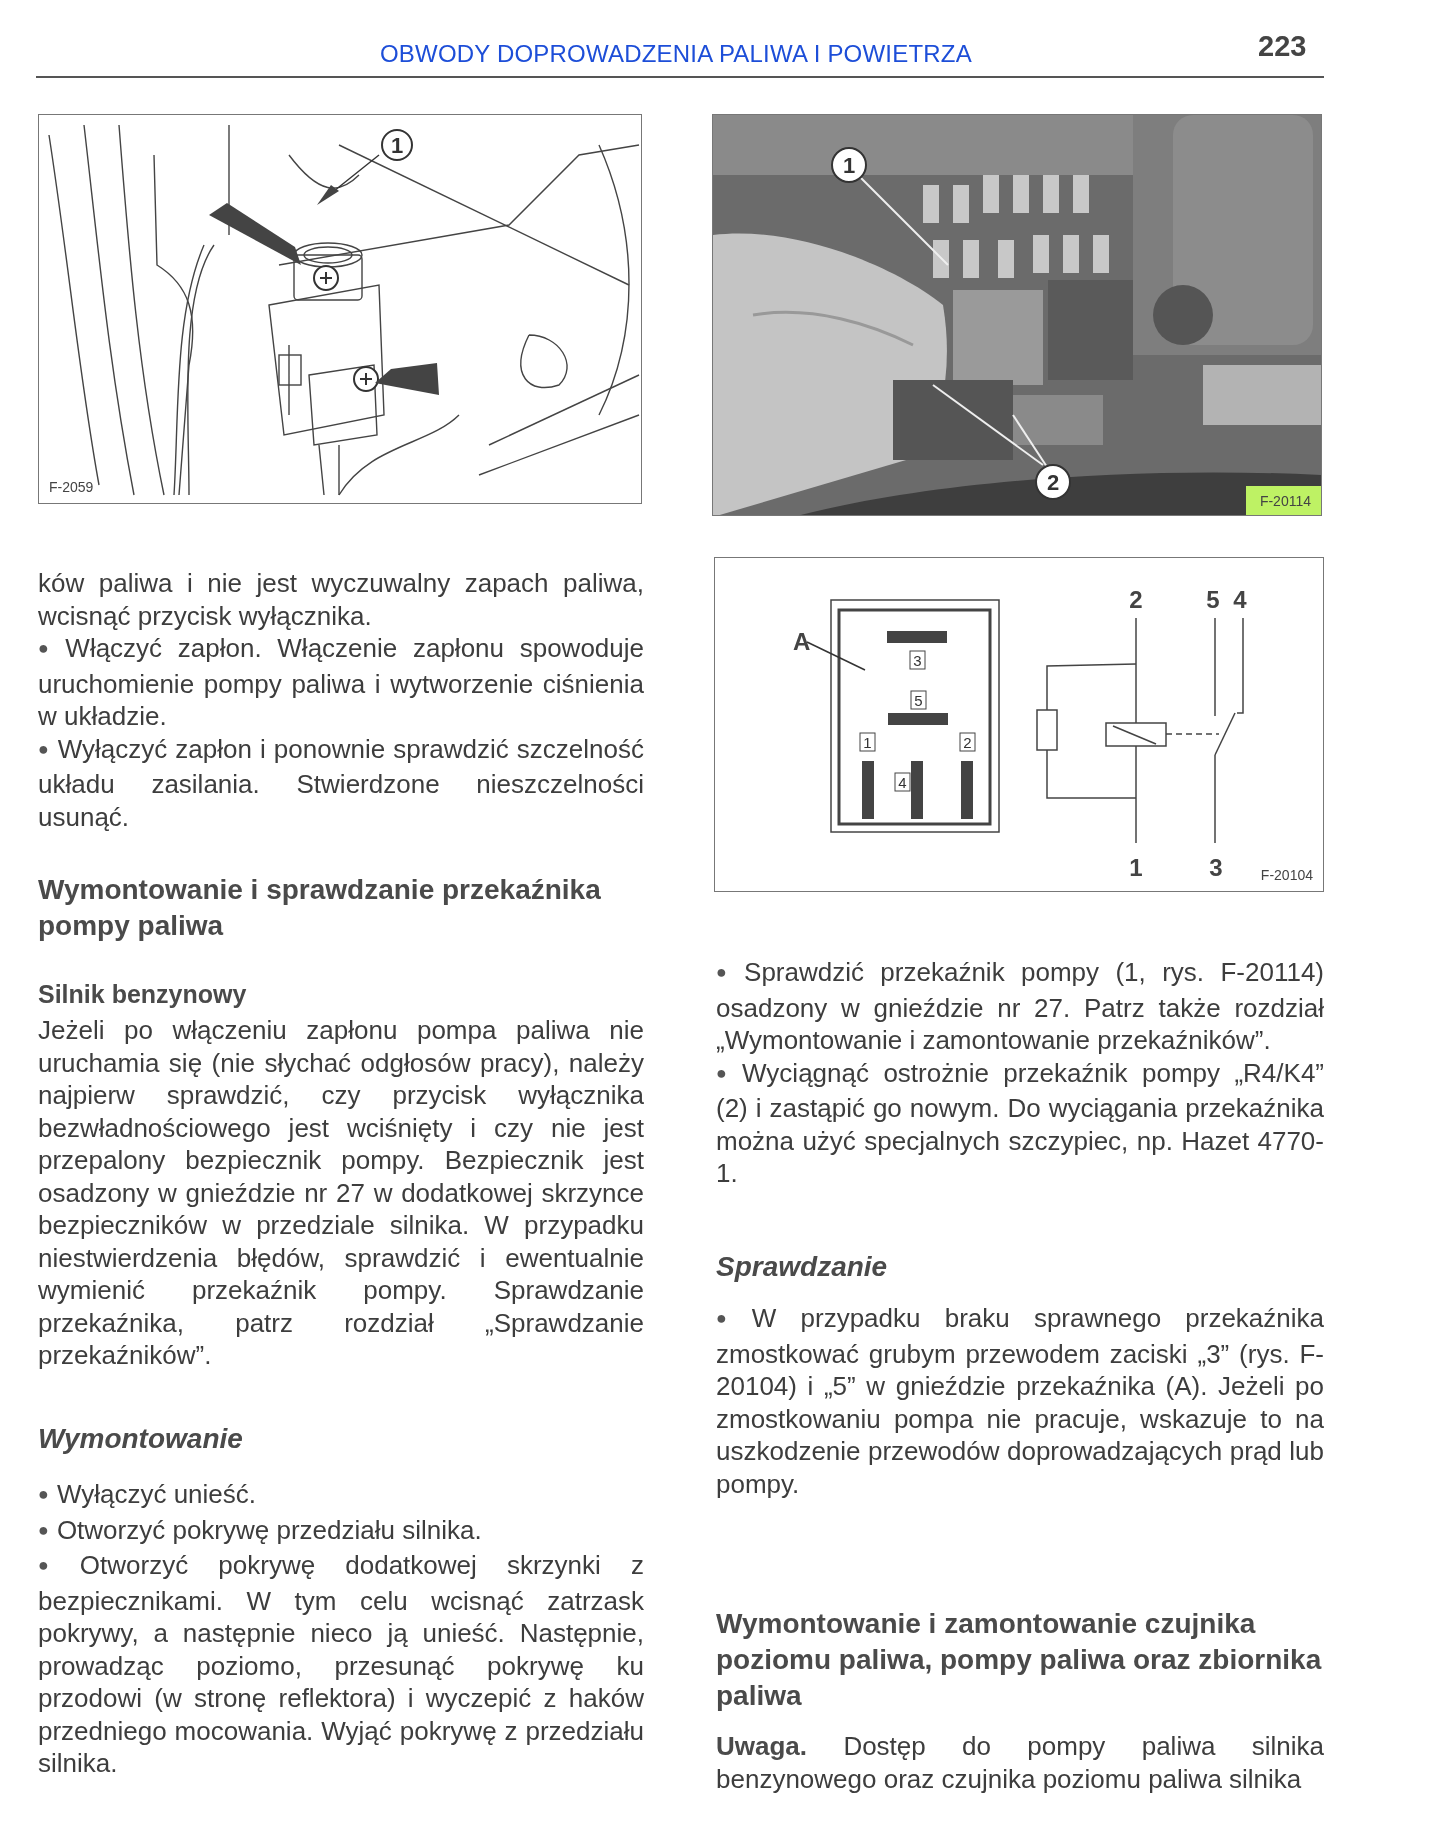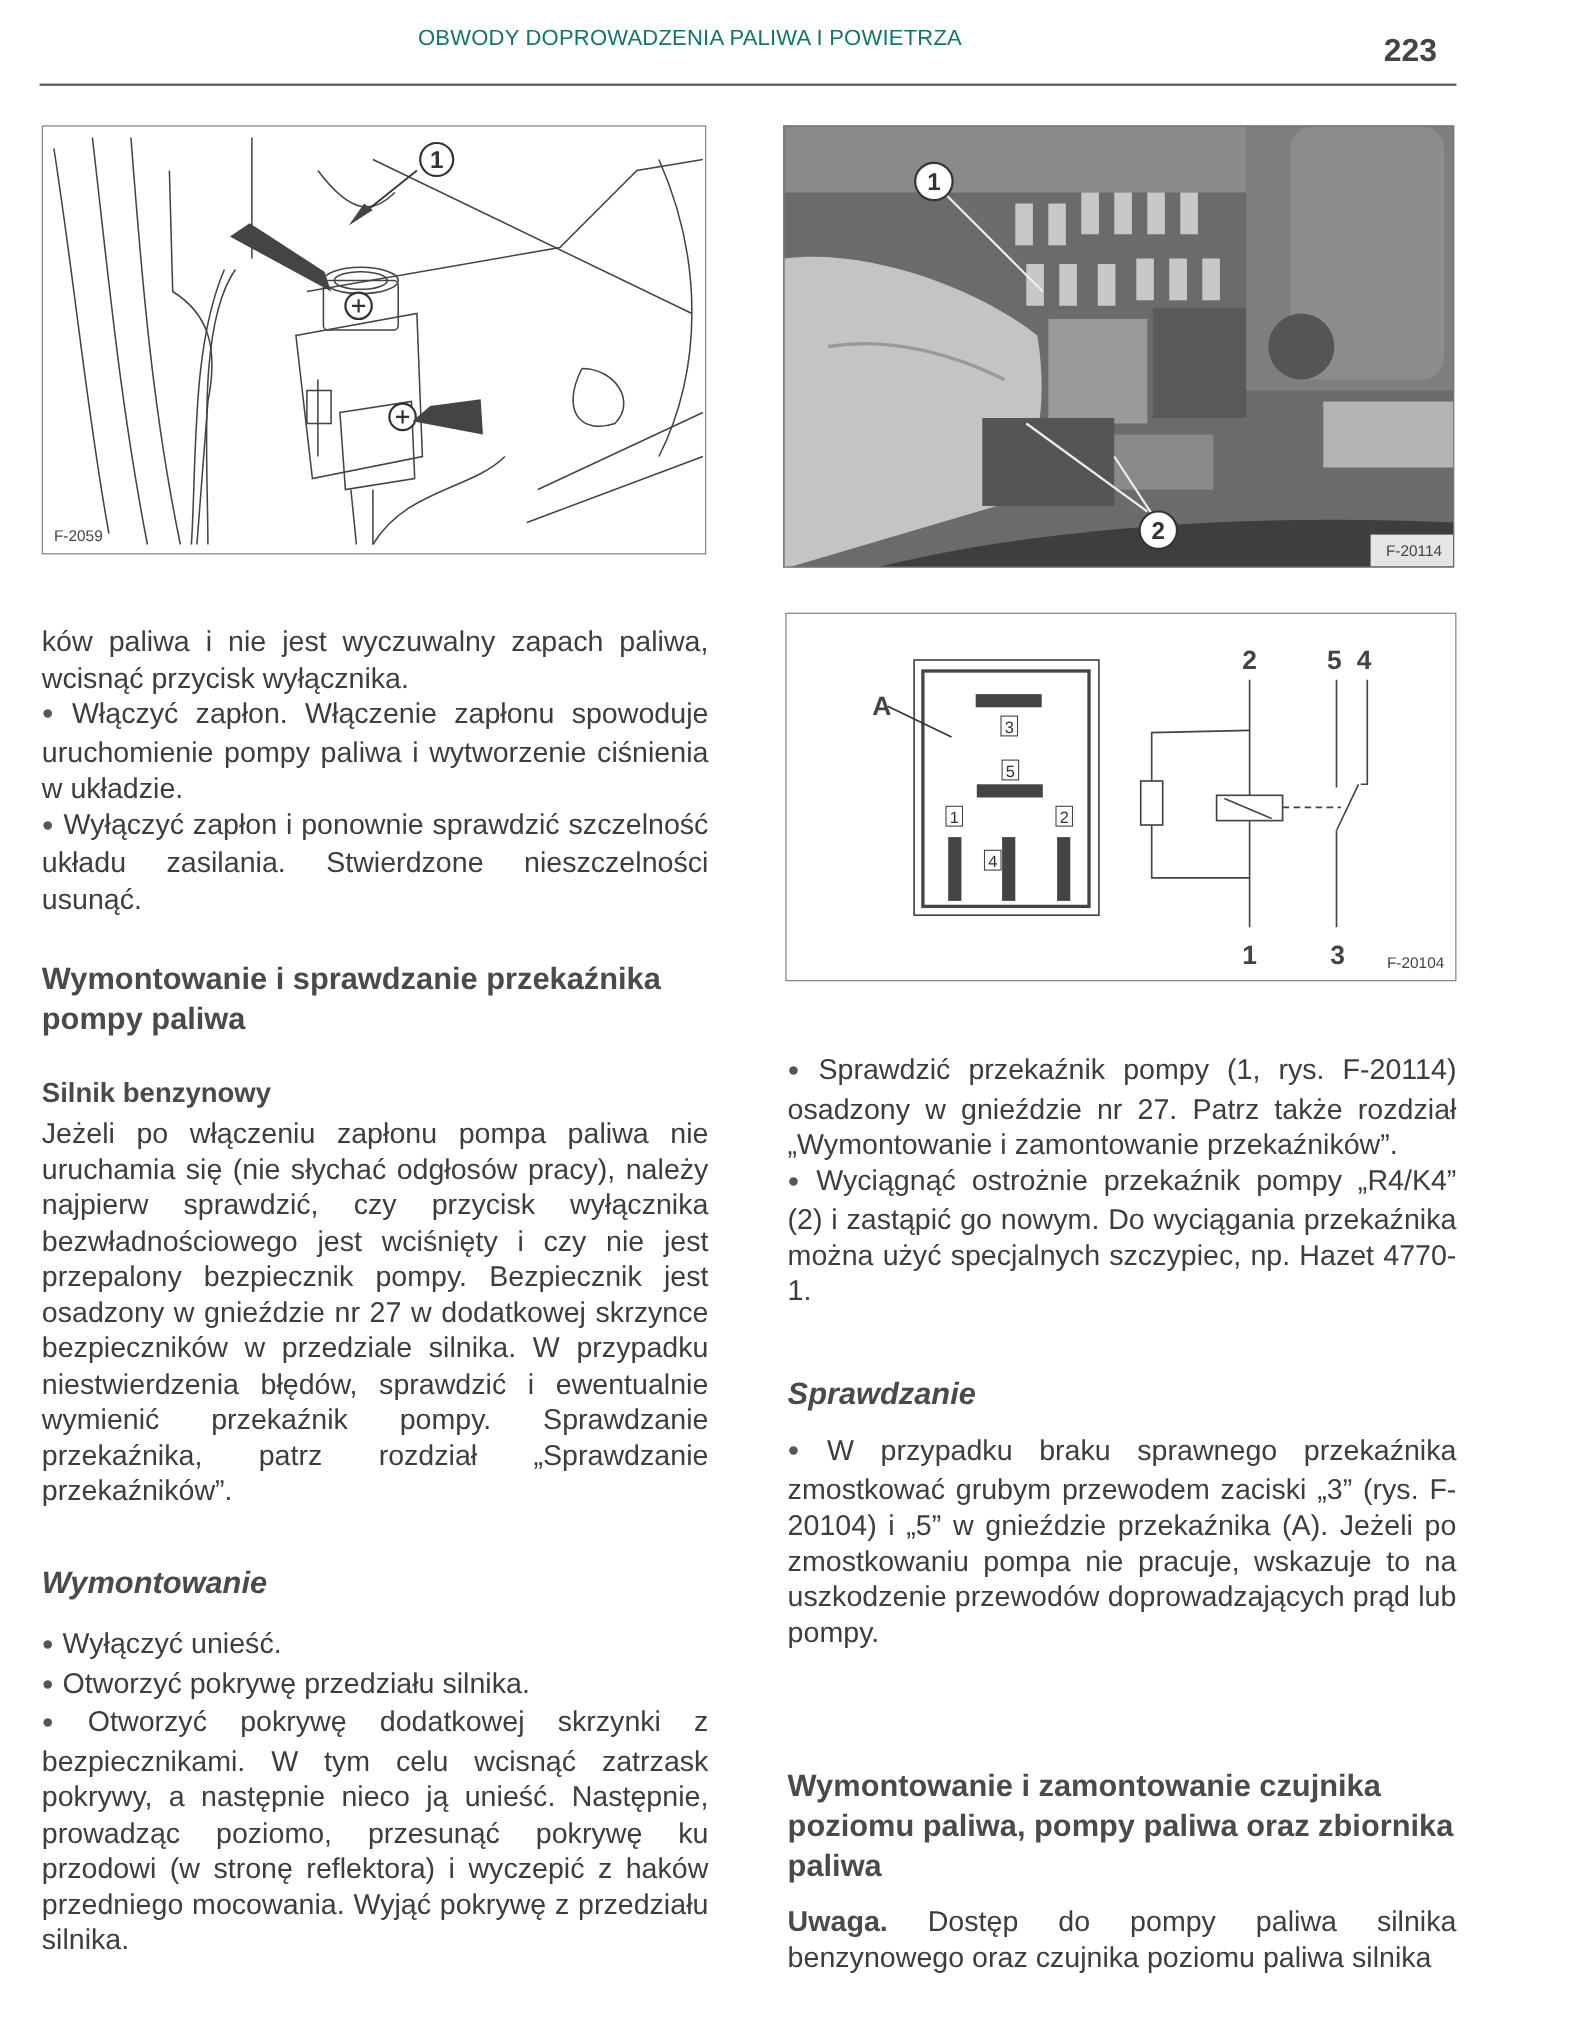--- a/index.html
+++ b/index.html
@@ -1,28 +1,28 @@
 <!DOCTYPE html>
 <html><head>
 <meta charset="utf-8">
 <style>
   html, body { margin:0; padding:0; background:#fff; }
   body { width:1442px; height:1840px; position:relative; overflow:hidden;
          font-family:"Liberation Sans", sans-serif; color:#3a3a3a; }
   .abs { position:absolute; }
-  .header-title { left:380px; top:24px; font-size:20px; color:#0f766e; letter-spacing:0.2px; }
+  .header-title { left:380px; top:40px; font-size:24px; color:#1d4ed8; letter-spacing:0.2px; }
   .page-num { left:1258px; top:30px; font-size:29px; font-weight:bold; color:#444; }
   .header-rule { left:36px; top:76px; width:1288px; height:2px; background:#555; }
 
   .fig { border:1.5px solid #777; background:#fff; box-sizing:border-box; overflow:hidden; }
   .fig1 { left:38px; top:114px; width:604px; height:390px; }
   .fig2 { left:712px; top:114px; width:610px; height:402px; background:#7a7a7a; }
   .fig3 { left:714px; top:557px; width:610px; height:335px; }
   .fig-label { font-size:14px; color:#444; }
-  .fig2 .fig-label-box { position:absolute; right:0; bottom:0; background:#e5e5e5; padding:6px 10px 5px 14px; }
+  .fig2 .fig-label-box { position:absolute; right:0; bottom:0; background:#bef264; padding:6px 10px 5px 14px; }
 
   .col { position:absolute; font-size:26px; line-height:32.5px; color:#3d3d3d; text-align:justify; }
   .col-left { left:38px; width:606px; }
   .col-right { left:716px; width:608px; }
   .p { margin:0; }
   .bullet::before { content:"\25CF"; font-size:18px; position:relative; top:-3px; margin-right:8px; color:#555; }
   .h2 { font-weight:bold; font-size:28px; line-height:36px; color:#4a4a4a; text-align:left; margin:0; }
   .h3 { font-weight:bold; font-size:25px; line-height:32px; color:#4a4a4a; margin:0; }
   .h3i { font-weight:bold; font-style:italic; font-size:28px; line-height:34px; color:#4a4a4a; margin:0; }
   .bold-inline { font-weight:bold; color:#4a4a4a; }

